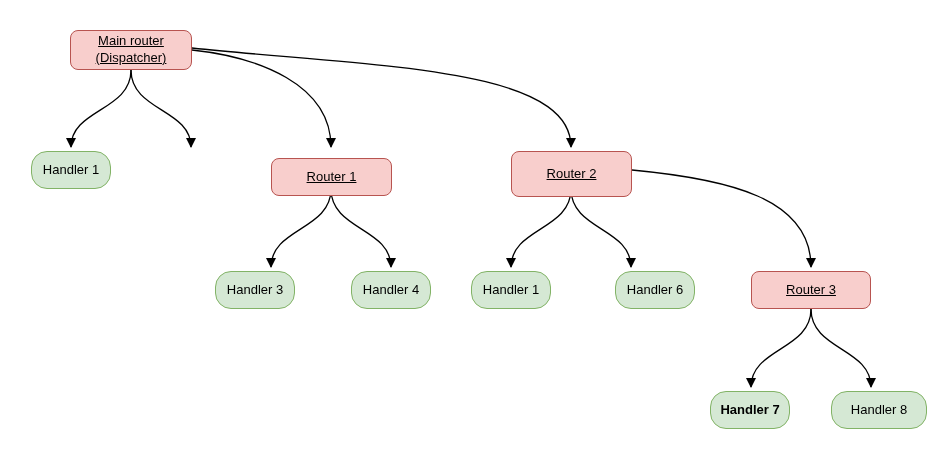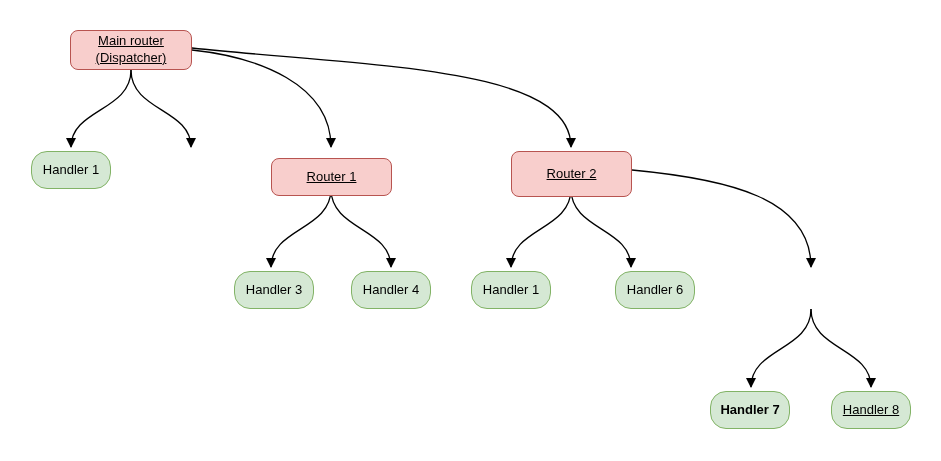--- a/index.html
+++ b/index.html
@@ -47,27 +47,27 @@
   .node.handler {
     background: var(--handler-fill);
     border: 1.4px solid var(--handler-border);
   }
   
   #n-main     { left: 70px;  top: 30px;  width: 122px; height: 40px; }
   #n-handler1 { left: 31px;  top: 151px; width: 80px;  height: 38px; }
   #n-handler2 { left: 151px; top: 151px; width: 80px;  height: 38px; }
   #n-router1  { left: 271px; top: 158px; width: 121px; height: 38px; }
   #n-router2  { left: 511px; top: 151px; width: 121px; height: 46px; }
-  #n-handler3 { left: 234px; top: 271px; width: 80px;  height: 38px; }
+  #n-handler3 { left: 215px; top: 271px; width: 80px;  height: 38px; }
   #n-handler4 { left: 351px; top: 271px; width: 80px;  height: 38px; }
   #n-handler5 { left: 471px; top: 271px; width: 80px;  height: 38px; }
   #n-handler6 { left: 591px; top: 271px; width: 80px;  height: 38px; margin-left: 24px; }
   #n-router3  { left: 751px; top: 271px; width: 120px; height: 38px; }
   #n-handler7 { left: 710px; top: 391px; width: 80px;  height: 38px; font-weight: bold; }
-  #n-handler8 { left: 831px; top: 391px; width: 80px;  height: 38px; text-decoration: underline; }
+  #n-handler8 { left: 831px; top: 391px; width: 96px;  height: 38px; }
   .edge { fill: none; stroke: var(--edge-color); stroke-width: 1.3px; }
 </style>
 </head>
 <body>
 
 <div class="canvas">
 
   <svg class="edges" viewBox="0 0 941 461" xmlns="http://www.w3.org/2000/svg">
     <defs>
       <marker id="arrow" markerUnits="userSpaceOnUse" markerWidth="12" markerHeight="12" refX="9" refY="5" orient="auto">
@@ -89,16 +89,17 @@
 
   <div class="node router" id="n-main">Main router
 (Dispatcher)</div>
   <div class="node handler" id="n-handler1">Handler 1</div>
   <div class="node router" id="n-router1">Router 1</div>
   <div class="node router" id="n-router2">Router 2</div>
   <div class="node handler" id="n-handler3">Handler 3</div>
   <div class="node handler" id="n-handler4">Handler 4</div>
   <div class="node handler" id="n-handler5">Handler 1</div>
   <div class="node handler" id="n-handler6">Handler 6</div>
+  <div class="node router" id="n-router3">Router 3</div>
   <div class="node handler" id="n-handler7">Handler 7</div>
   <div class="node handler" id="n-handler8">Handler 8</div>
 
 </div>
 
 </body></html>

